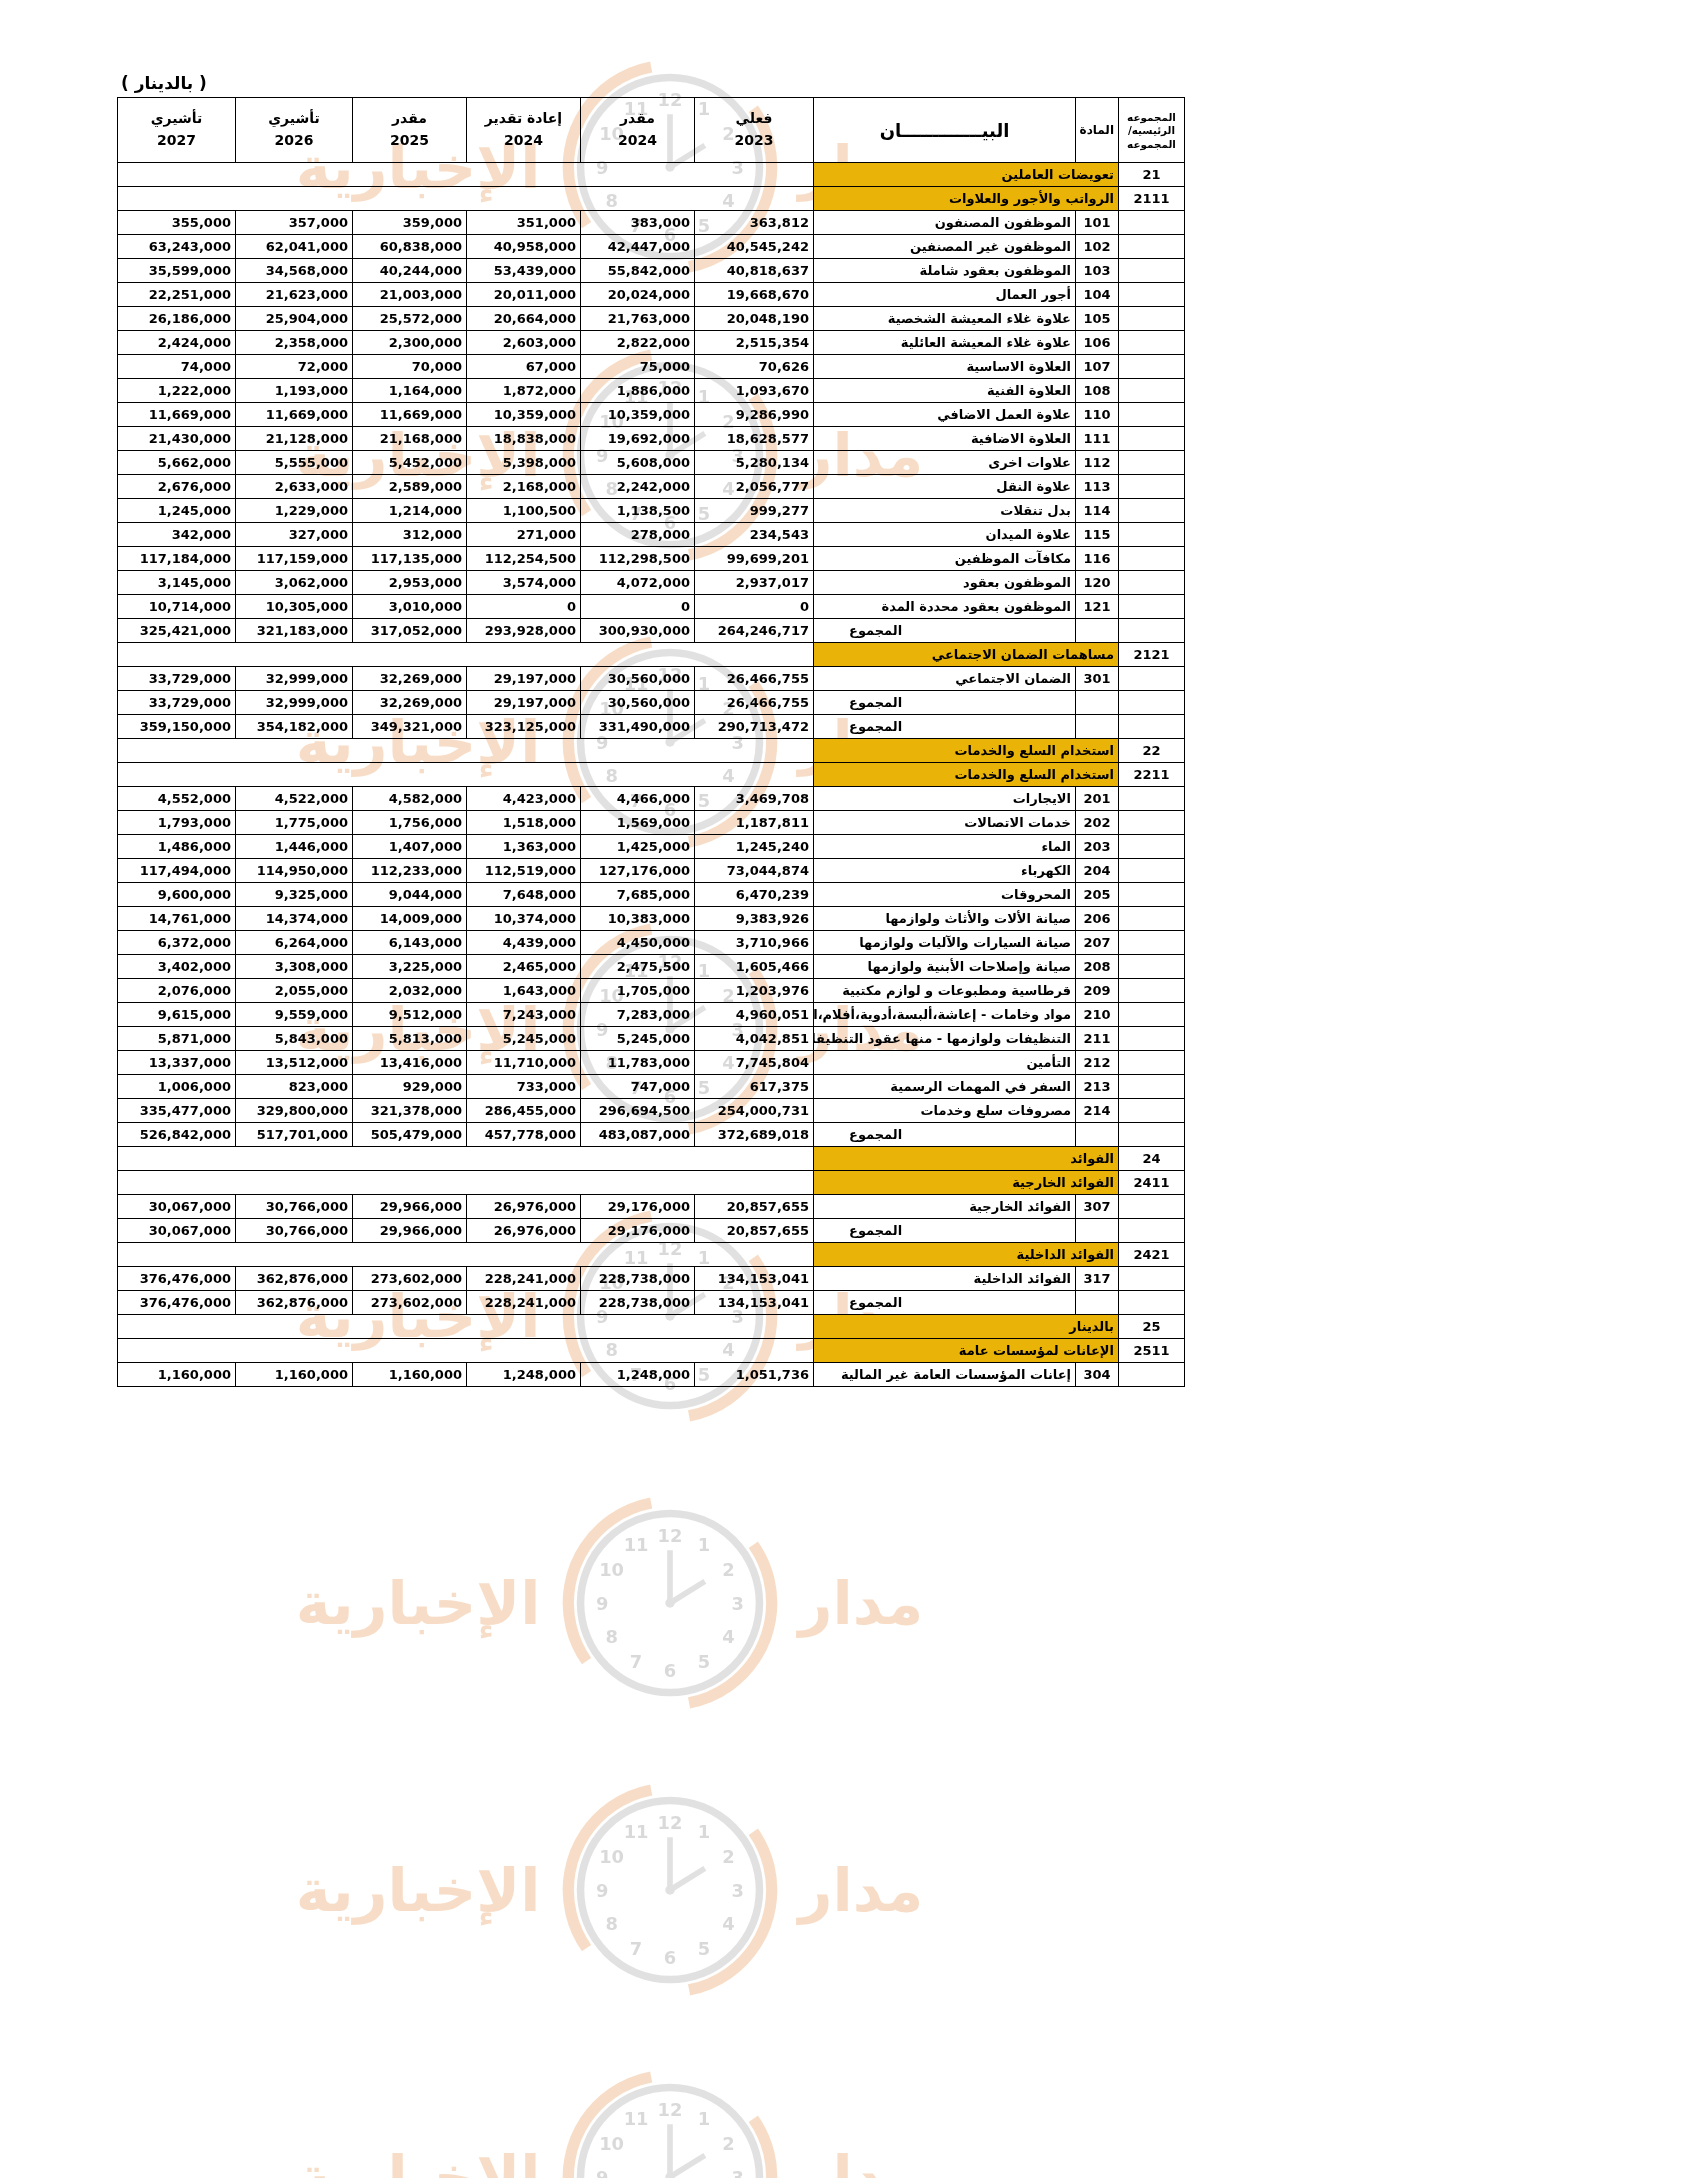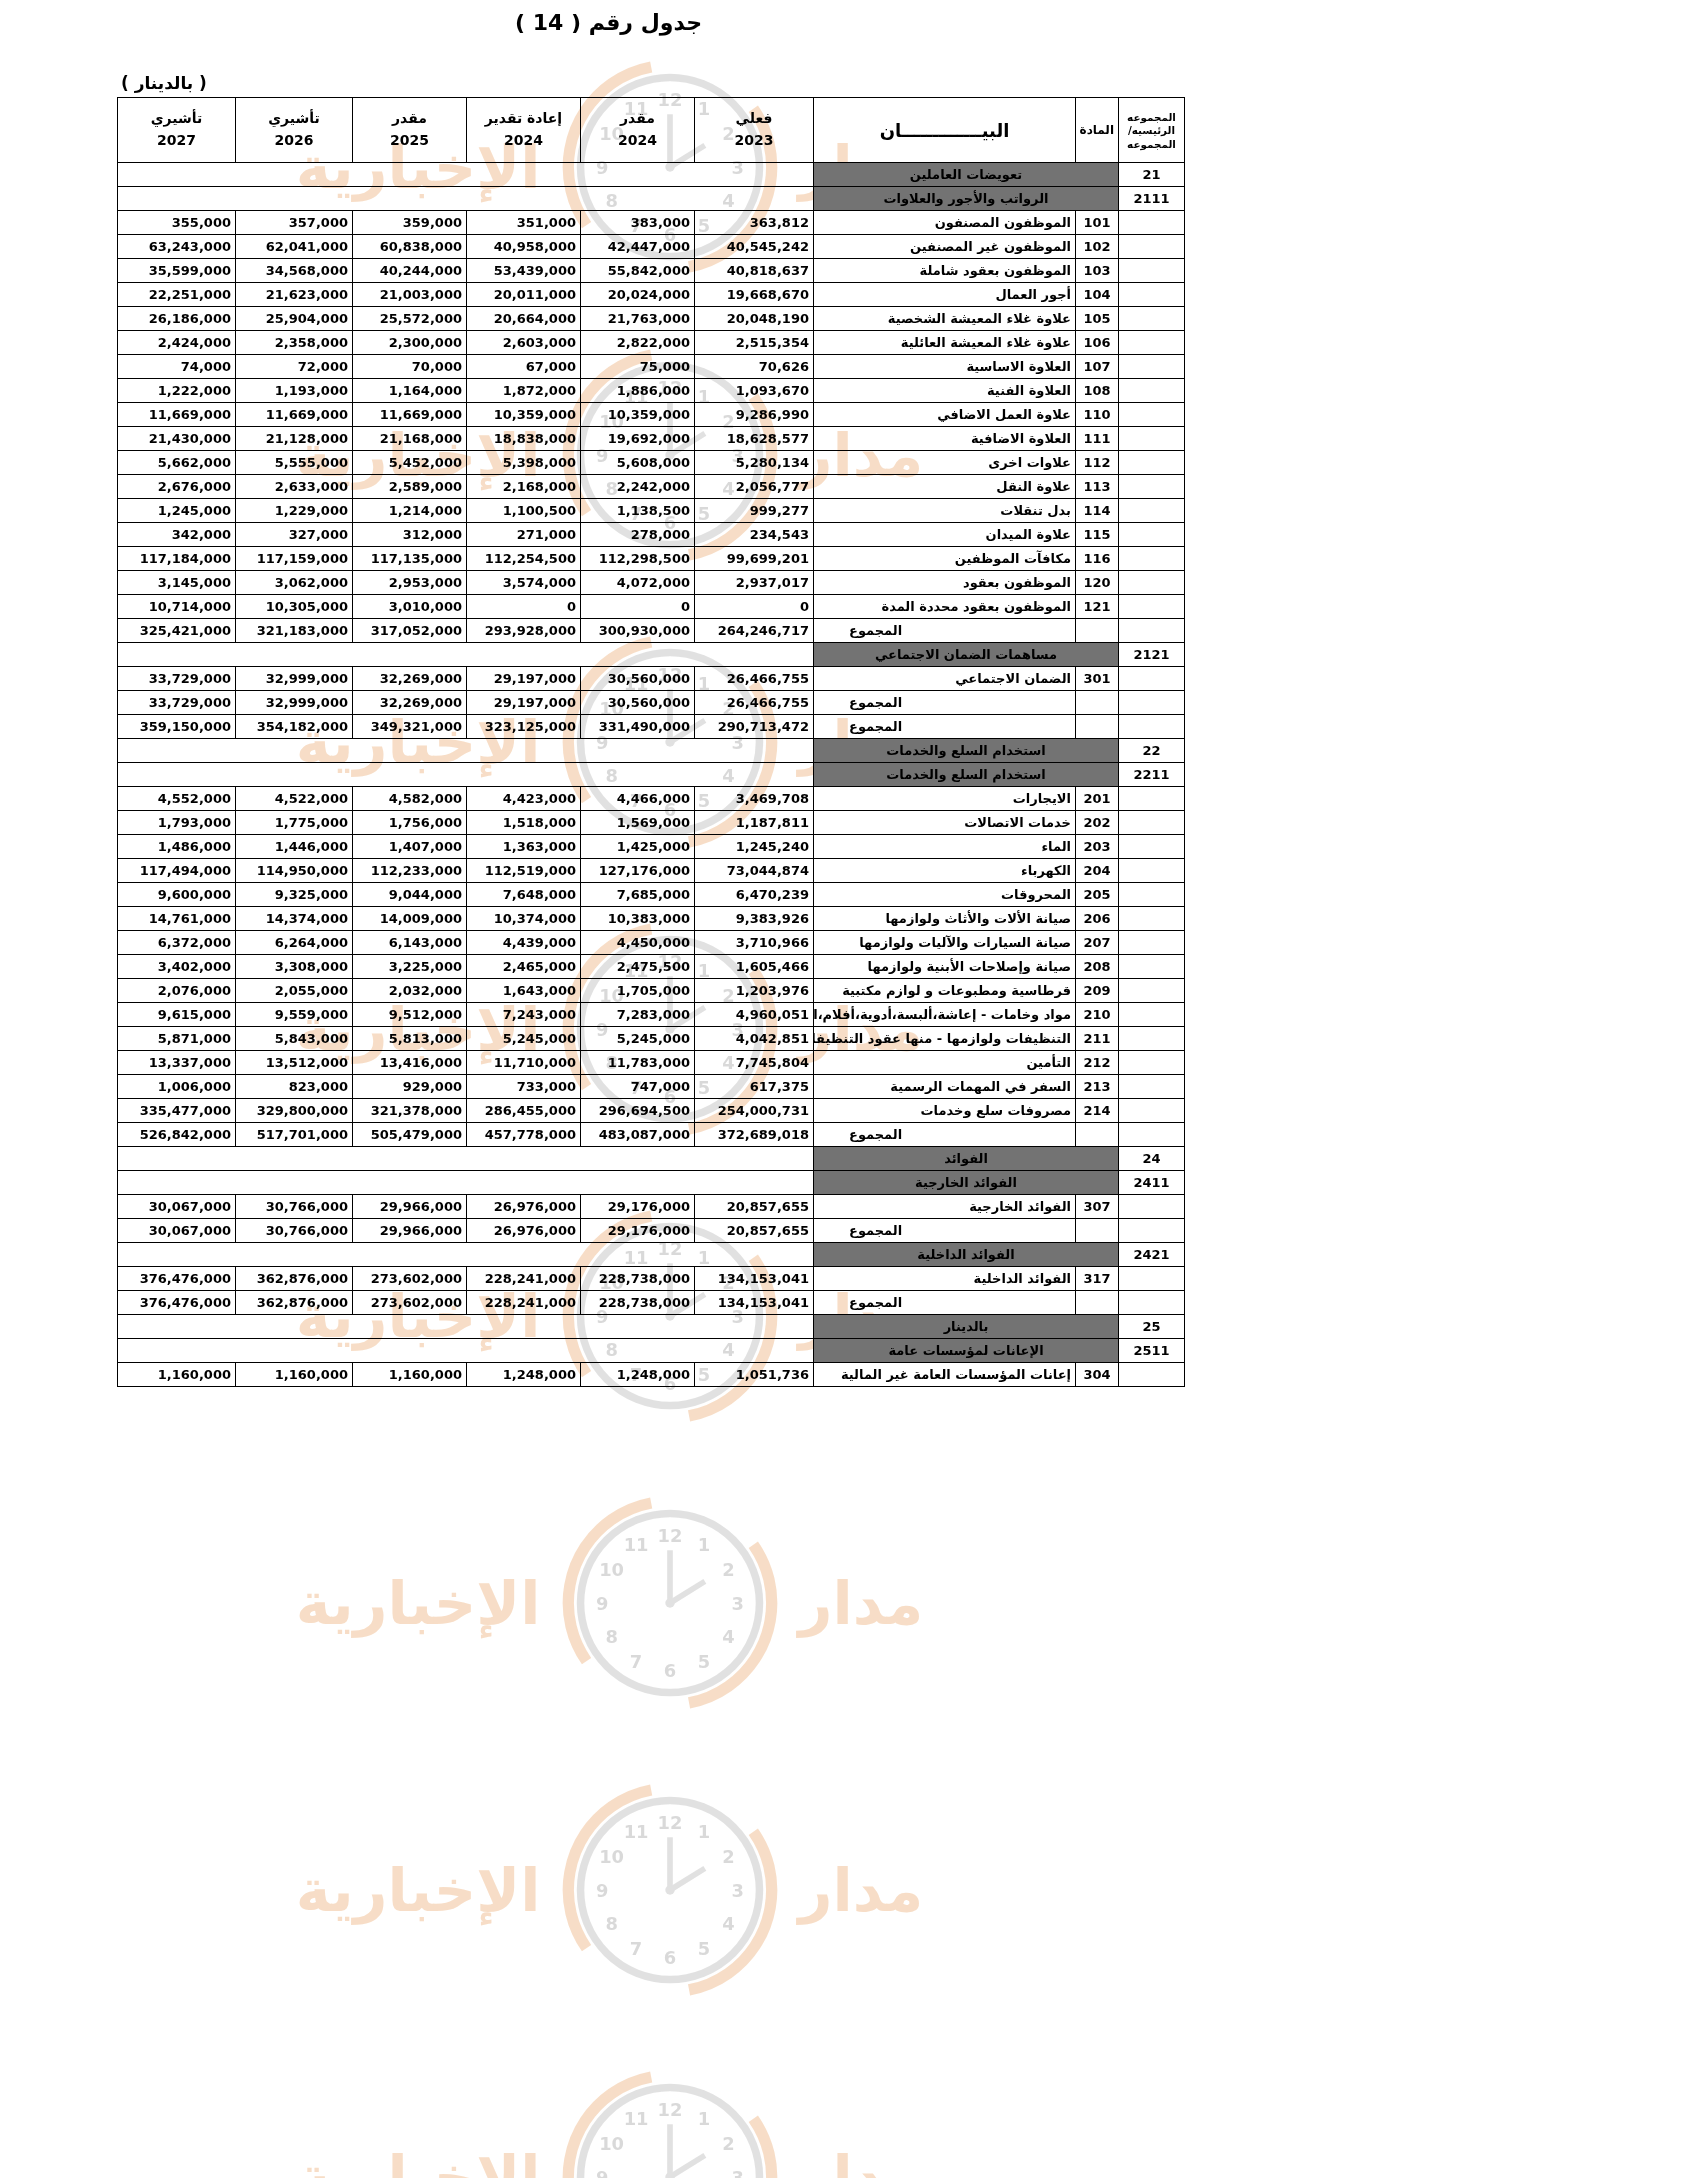--- a/index.html
+++ b/index.html
@@ -27,21 +27,21 @@
   th.h-group { font-size:10.4px; white-space:normal; line-height:1.3; vertical-align:top; padding-top:3px; }
   th.h-article { font-size:12px; }
   th.h-desc { font-size:18px; }
   th.h-num div { line-height:1.55; font-size:14px; }
 
   .budget tbody td { height:24px; font-size:13px; }
   td.c-group { text-align:center; font-size:15px; }
   td.c-article { text-align:center; font-size:13px; }
   td.c-desc { text-align:right; font-size:12.4px; }
   td.c-num { text-align:right; direction:ltr; font-size:13px; }
-  td.shaded { background:#737373;text-align:center; }
+  td.shaded { background:#eab308; }
   td.total-label { text-align:left; padding-left:35px; font-size:14px; }
 </style>
 </head>
 <body>
 
 <div class="page">
   <div class="wm-layer" id="watermarks">
       <div class="wm-tile" style="top: 54px;">
         <span class="wm-brand">مدار</span>
         <svg width="226" height="226" viewBox="0 0 240 240">
@@ -222,21 +222,20 @@
           <text x="120" y="55" font-size="19" font-weight="bold" fill="#6f6f6f" text-anchor="middle">12</text>
           <line x1="120" y1="120" x2="120" y2="64" stroke="#8f8f8f" stroke-width="6"></line>
           <line x1="120" y1="120" x2="157" y2="97" stroke="#8f8f8f" stroke-width="6"></line>
           <circle cx="120" cy="120" r="5" fill="#8f8f8f"></circle>
         </svg>
         <span class="wm-brand">الإخبارية</span>
       </div>
     </div>
 
   <div class="content-layer">
-    <div class="doc-title">جدول رقم ( 14 )</div>
     <div class="currency-note">( بالدينار )</div>
 
     <table class="budget">
       <colgroup>
         <col style="width:66px">
           <col style="width:43px">
           <col style="width:262px">
         <col style="width:119px">
           <col style="width:114px">
           <col style="width:114px">

